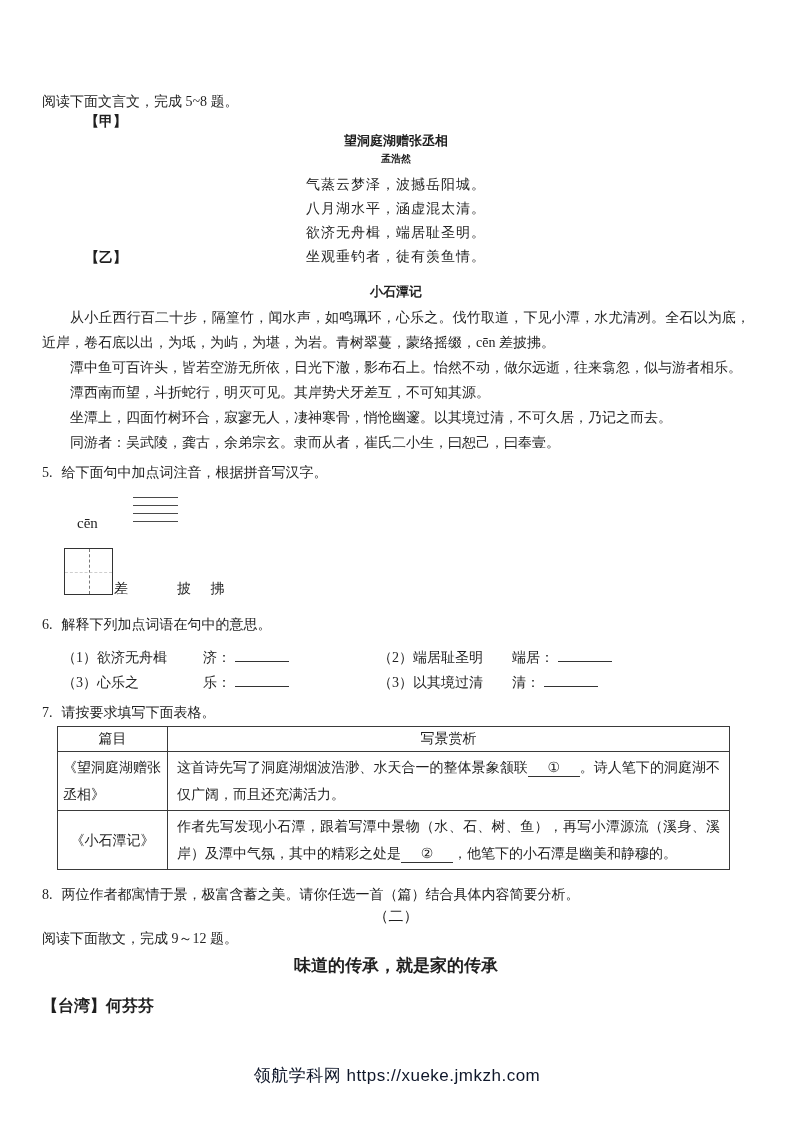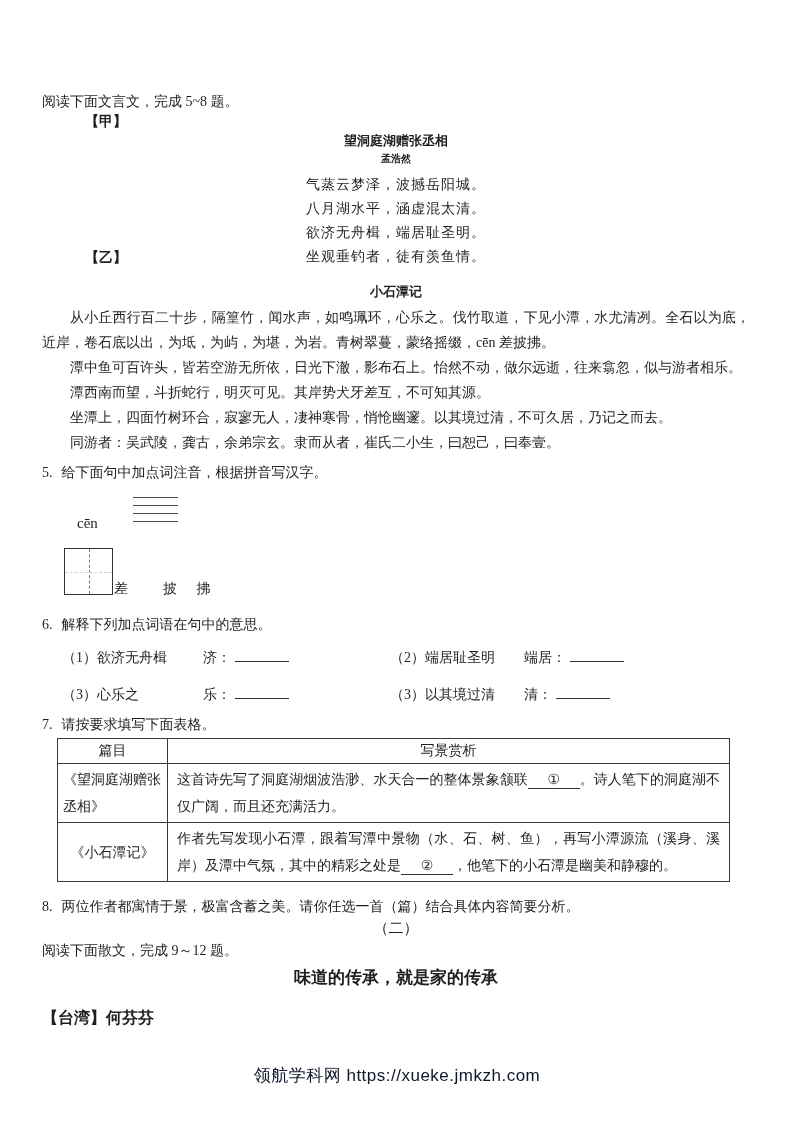--- a/index.html
+++ b/index.html
@@ -35,24 +35,24 @@
 
   
   .q5-area { position:relative; height:132px; }
   .q5-pinyin { position:absolute; left:35px; top:32px; font-size:15px; font-family:"Liberation Serif","DejaVu Serif",serif; }
   .pinyin-grid { position:absolute; left:91px; top:14px; width:45px; }
   .pinyin-grid .pline { height:8px; border-top:1.6px solid #4a4a4a; }
   .tianzige { position:absolute; left:22px; top:65px; width:49px; height:47px; border:1.5px solid #333; }
   .tianzige .vline { position:absolute; left:50%; top:0; bottom:0; border-left:1px dashed #777; }
   .tianzige .hline { position:absolute; top:50%; left:0; right:0; border-top:1px dashed #cfcfcf; }
   .q5-char { position:absolute; left:72px; top:97px; }
-  .q5-word { position:absolute; left:121px; top:97px; letter-spacing:8px; }
+  .q5-word { position:absolute; left:135px; top:97px; letter-spacing:8px; }
 
   
-  .q6-grid { display:grid; grid-template-columns:316px auto; margin-left:20px; margin-top:10px;gap:12px; }
+  .q6-grid { display:grid; grid-template-columns:316px auto; margin-left:20px; margin-top:10px; }
   .q6-item { display:flex; align-items:baseline; line-height:25px; }
   .q6-item .phrase { width:141px; }
   .q6-col2 .phrase { width:134px; }
   .blank { display:inline-block; width:54px; height:15px; border-bottom:1px solid #333; margin-left:4px; }
 
   
   .q7-line { margin-top:8px; }
   table.q7 { border-collapse:collapse; width:673px; margin-left:15px; margin-top:3px; table-layout:fixed; }
   table.q7 th, table.q7 td { border:1px solid #3a3a3a; font-weight:normal; font-size:14px;margin-left:40px; }
   table.q7 th { height:25px; text-align:center; }

